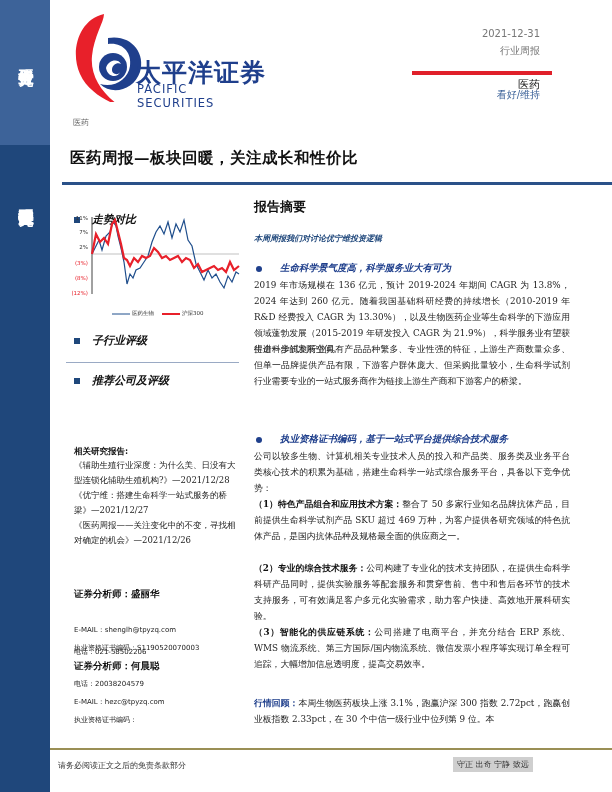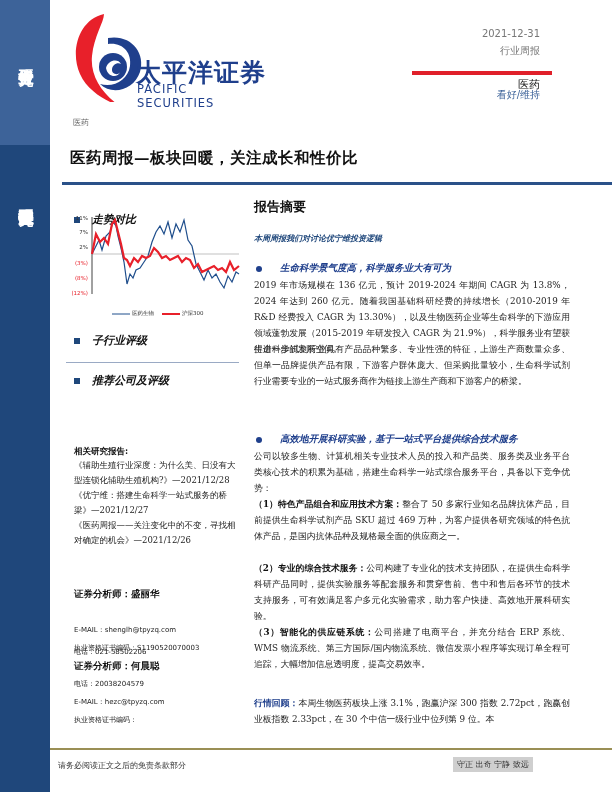--- a/index.html
+++ b/index.html
@@ -137,21 +137,21 @@
 <div class="sum-title">报告摘要</div>
 <div class="sum-sub">本周周报我们对讨论优宁维投资逻辑</div>
 
 <div class="bullet-head" style="top:262px;">
   <span class="dot"></span><span>生命科学景气度高，科学服务业大有可为</span>
 </div>
 <div class="para" style="top:277px;">2019 年市场规模在 136 亿元，预计 2019-2024 年期间 CAGR 为 13.8%，2024 年达到 260 亿元。随着我国基础科研经费的持续增长（2010-2019 年 R&amp;D 经费投入 CAGR 为 13.30%），以及生物医药企业等生命科学的下游应用领域蓬勃发展（2015-2019 年研发投入 CAGR 为 21.9%），科学服务业有望获得进一步的发展空间。</div>
 <div class="para" style="top:341px;">生命科学试剂行业具有产品品种繁多、专业性强的特征，上游生产商数量众多、但单一品牌提供产品有限，下游客户群体庞大、但采购批量较小，生命科学试剂行业需要专业的一站式服务商作为链接上游生产商和下游客户的桥梁。</div>
 
 <div class="bullet-head" style="top:433px;">
-  <span class="dot"></span><span>高效地开展科研实验，基于一站式平台提供综合技术服务</span>
+  <span class="dot"></span><span>执业资格证书编码，基于一站式平台提供综合技术服务</span>
 </div>
 <div class="para" style="top:448px;">公司以较多生物、计算机相关专业技术人员的投入和产品类、服务类及业务平台类核心技术的积累为基础，搭建生命科学一站式综合服务平台，具备以下竞争优势：</div>
 <div class="para" style="top:496px;"><b>（1）特色产品组合和应用技术方案：</b><span>整合了 50 多家行业知名品牌抗体产品，目前提供生命科学试剂产品 SKU 超过 469 万种，为客户提供各研究领域的特色抗体产品，是国内抗体品种及规格最全面的供应商之一。</span></div>
 <div class="para" style="top:560px;"><b>（2）专业的综合技术服务：</b><span>公司构建了专业化的技术支持团队，在提供生命科学科研产品同时，提供实验服务等配套服务和贯穿售前、售中和售后各环节的技术支持服务，可有效满足客户多元化实验需求，助力客户快捷、高效地开展科研实验。</span></div>
 <div class="para" style="top:624px;"><b>（3）智能化的供应链系统：</b><span>公司搭建了电商平台，并充分结合 ERP 系统、WMS 物流系统、第三方国际/国内物流系统、微信发票小程序等实现订单全程可追踪，大幅增加信息透明度，提高交易效率。</span></div>
 <div class="para" style="top:695px;"><span class="lbl-blue">行情回顾：</span><span>本周生物医药板块上涨 3.1%，跑赢沪深 300 指数 2.72pct，跑赢创业板指数 2.33pct，在 30 个中信一级行业中位列第 9 位。本</span></div>
 
 <div class="foot-rule"></div>
 <div class="foot-left">请务必阅读正文之后的免责条款部分</div>
 <div class="foot-right">守正 出奇 宁静 致远</div>

